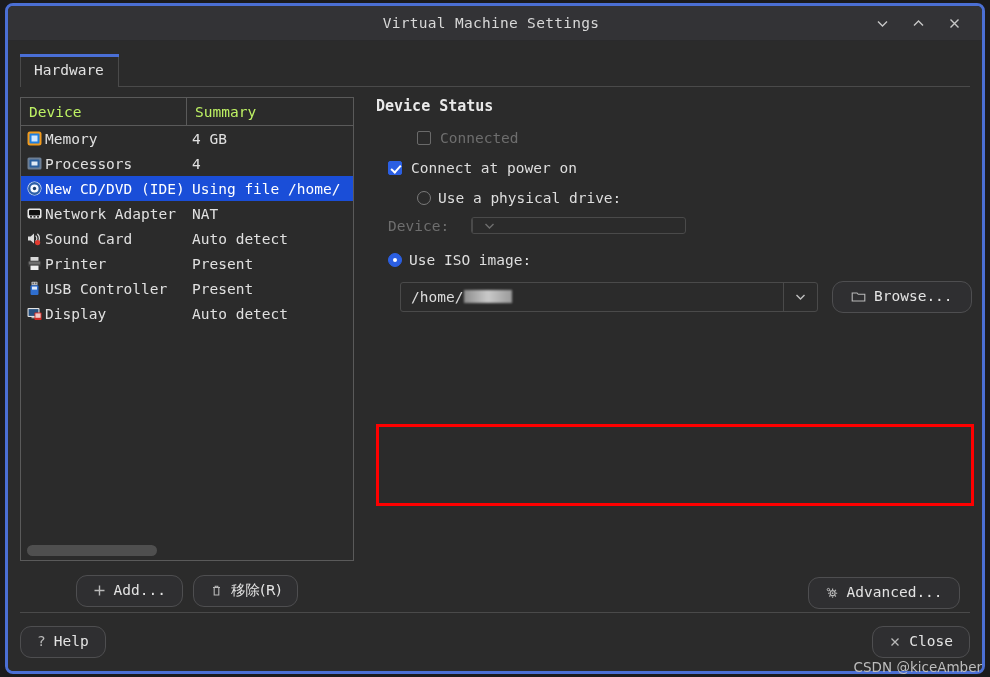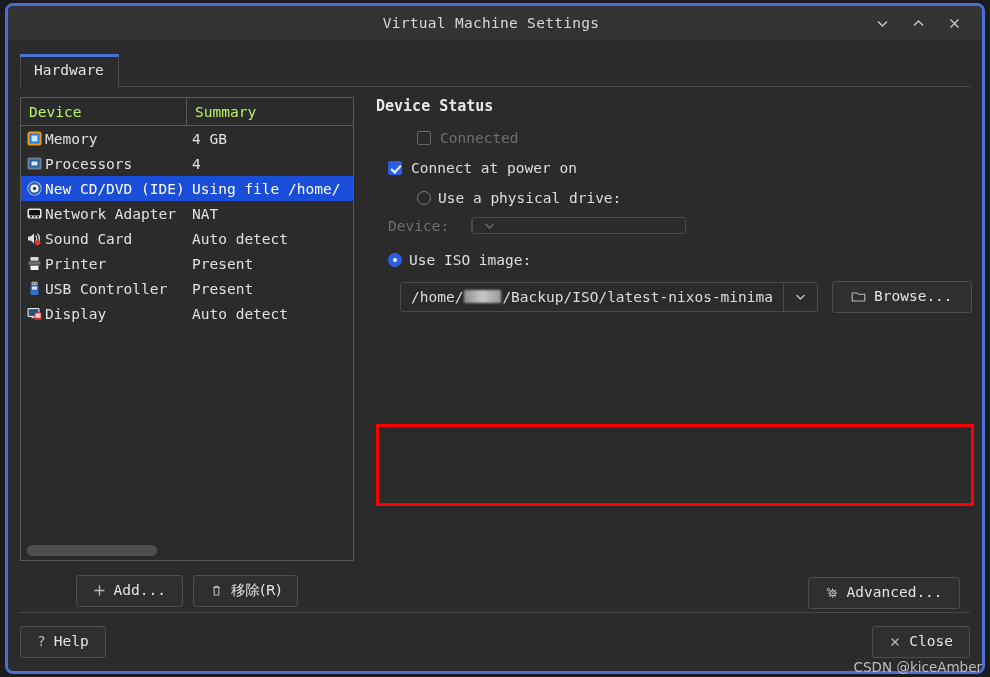--- a/index.html
+++ b/index.html
@@ -165,21 +165,21 @@
 
   #leftbtns {
     display: flex; justify-content: center; gap: 10px;
     padding-top: 14px;
   }
 
   
   .btn {
     background: #2f2f31;
     border: 1px solid #4e4e50;
-    border-radius: 3px;
+    border-radius: 11px;
     color: #e3e3e3;
     font-size: 14.5px;
     padding: 7px 16px;
     display: inline-flex; align-items: center; gap: 8px;
     line-height: 1.1;
     white-space: nowrap;
   }
   .btn .bico { color: #b9b9b9; display: inline-flex; align-items: center; }
   .btn-cjk { font-family: "DejaVu Sans", sans-serif; }
 
@@ -533,21 +533,20 @@
           <div class="optrow" style="margin-left:12px">
             <span class="radio checked"></span>
             <span>Use ISO image:</span>
           </div>
 
           <div class="fieldrow" style="margin-left:24px; margin-top:9px">
             <div class="combo" style="width:418px">
               <div class="cval" style="flex:1 1 auto">
                 <span>/home/</span>
                   <span class="redact"></span>
-                  <span>/Backup/ISO/latest-nixos-minima</span>
               </div>
               <div class="carrow">
                 <svg width="15" height="15" viewBox="0 0 15 15">
                     <path d="M3.5 6 L7.5 10 L11.5 6" fill="none" stroke="currentColor" stroke-width="1.4"></path>
                   </svg>
               </div>
             </div>
             <div class="btn" style="margin-left:14px; padding:7px 18px">
               <span class="bico">
                 <svg width="15" height="13" viewBox="0 0 15 13">

